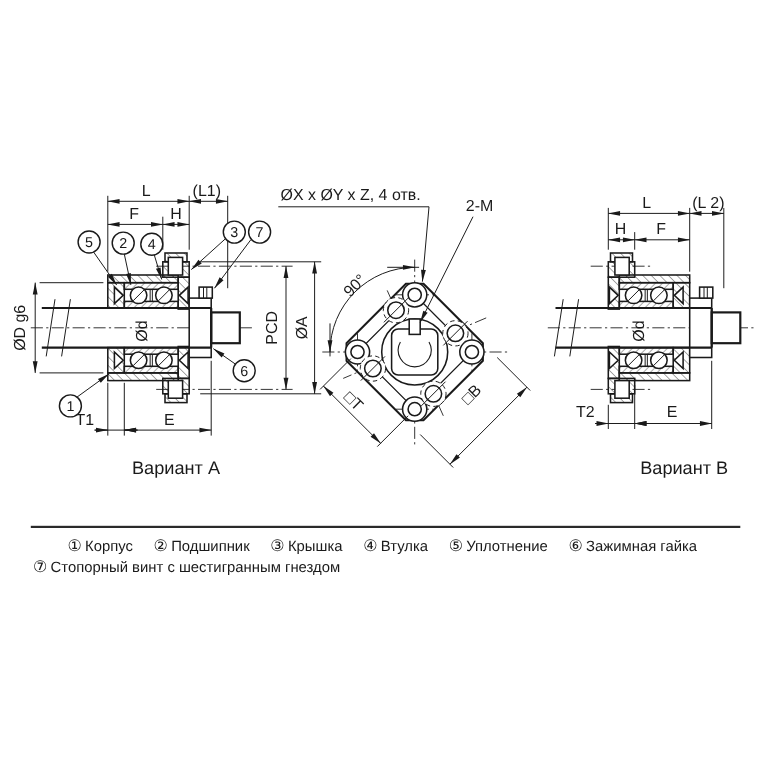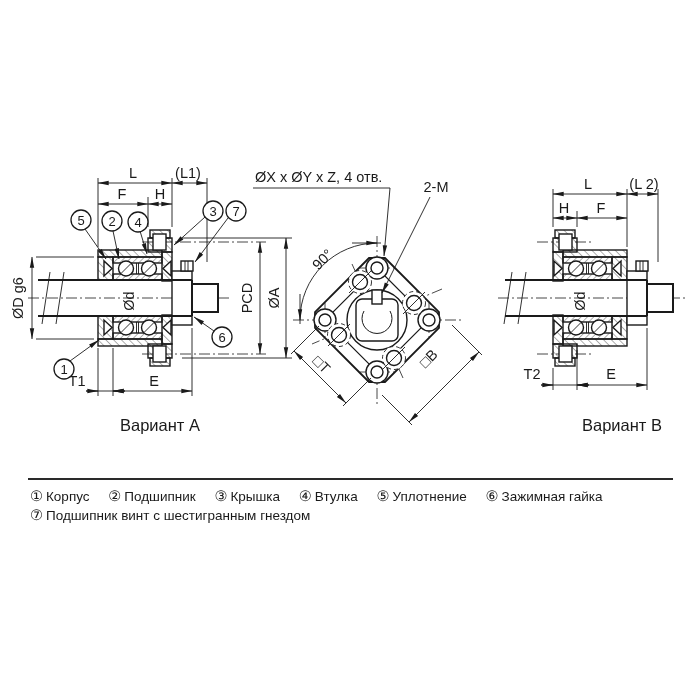--- a/index.html
+++ b/index.html
@@ -12,21 +12,21 @@
   .part{stroke:#1a1a1a;stroke-width:1.4;}
   .white{fill:#fff;stroke:#1a1a1a;stroke-width:1.4;}
   .cl{stroke:#1a1a1a;stroke-width:0.8;fill:none;stroke-dasharray:11 3 2 3;}
   .dim{stroke:#1a1a1a;stroke-width:0.9;fill:none;marker-start:url(#ar);marker-end:url(#ar);}
   .dimE{stroke:#1a1a1a;stroke-width:0.9;fill:none;marker-end:url(#ar);}
   .dashc{stroke:#1a1a1a;stroke-width:0.9;fill:#fff;stroke-dasharray:4 3;}
   .vtitle{font-size:16.5px;}
   .bubble{fill:#fff;stroke:#1a1a1a;stroke-width:1.3;}
   .bnum{font-size:13px;}
   #divider{position:absolute;left:28px;top:478px;width:645px;height:2px;background:#2a2a2a;}
-  #legend-row1{position:absolute;left:30px;top:488px;width:650px;font-size:13.5px;}
+  #legend-row1{position:absolute;left:30px;top:488px;width:650px;font-size:13.5px;text-align:center;}
   #legend-row2{position:absolute;left:30px;top:507px;width:650px;font-size:13.5px;}
   .leg-item{margin-right:15px;white-space:nowrap;}
   .leg-num{margin-right:3px;font-size:14.5px;}
 </style>
 </head>
 <body>
 
 <div id="canvas">
 <svg width="700" height="470" viewBox="0 0 700 470">
   <defs>
@@ -336,15 +336,15 @@
   <div id="divider"></div>
   <div id="legend-row1">
     <span class="leg-item"><span class="leg-num">①</span><span>Корпус</span></span>
     <span class="leg-item"><span class="leg-num">②</span><span>Подшипник</span></span>
     <span class="leg-item"><span class="leg-num">③</span><span>Крышка</span></span>
     <span class="leg-item"><span class="leg-num">④</span><span>Втулка</span></span>
     <span class="leg-item"><span class="leg-num">⑤</span><span>Уплотнение</span></span>
     <span class="leg-item"><span class="leg-num">⑥</span><span>Зажимная гайка</span></span>
   </div>
   <div id="legend-row2">
-    <span class="leg-item"><span class="leg-num">⑦</span><span>Подшипник винт с шестигранным гнездом</span></span>
+    <span class="leg-item"><span class="leg-num">⑦</span><span>Стопорный винт с шестигранным гнездом</span></span>
   </div>
 </div>
 
 </body></html>

